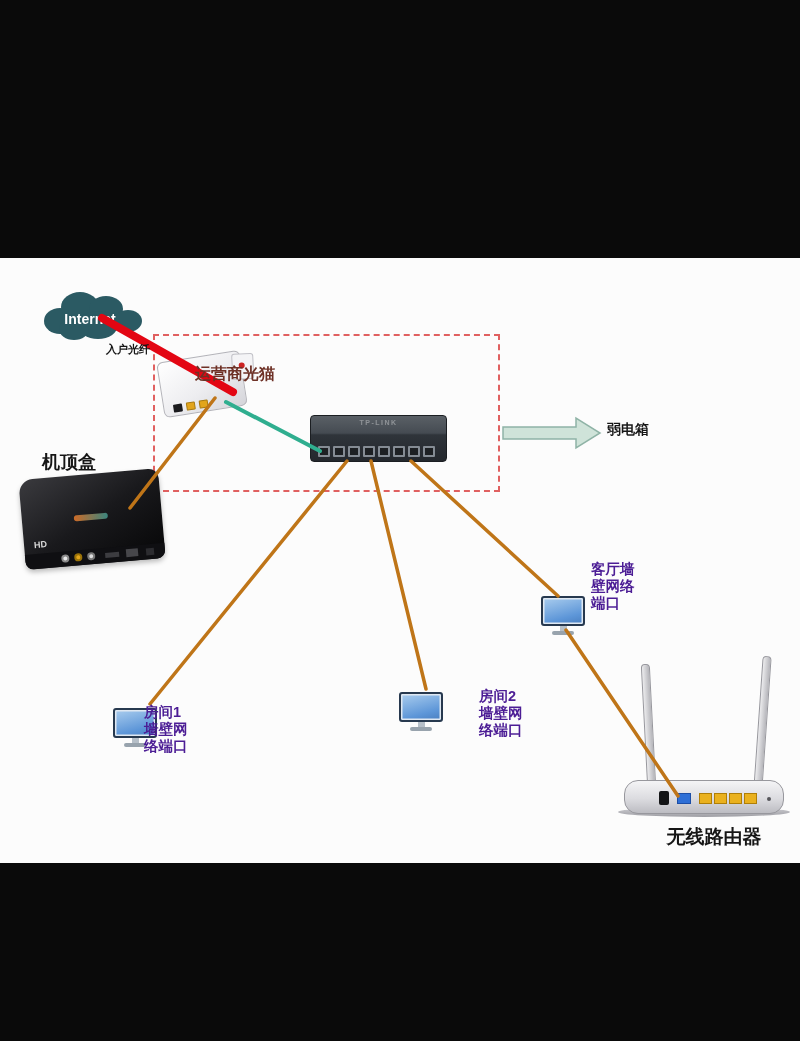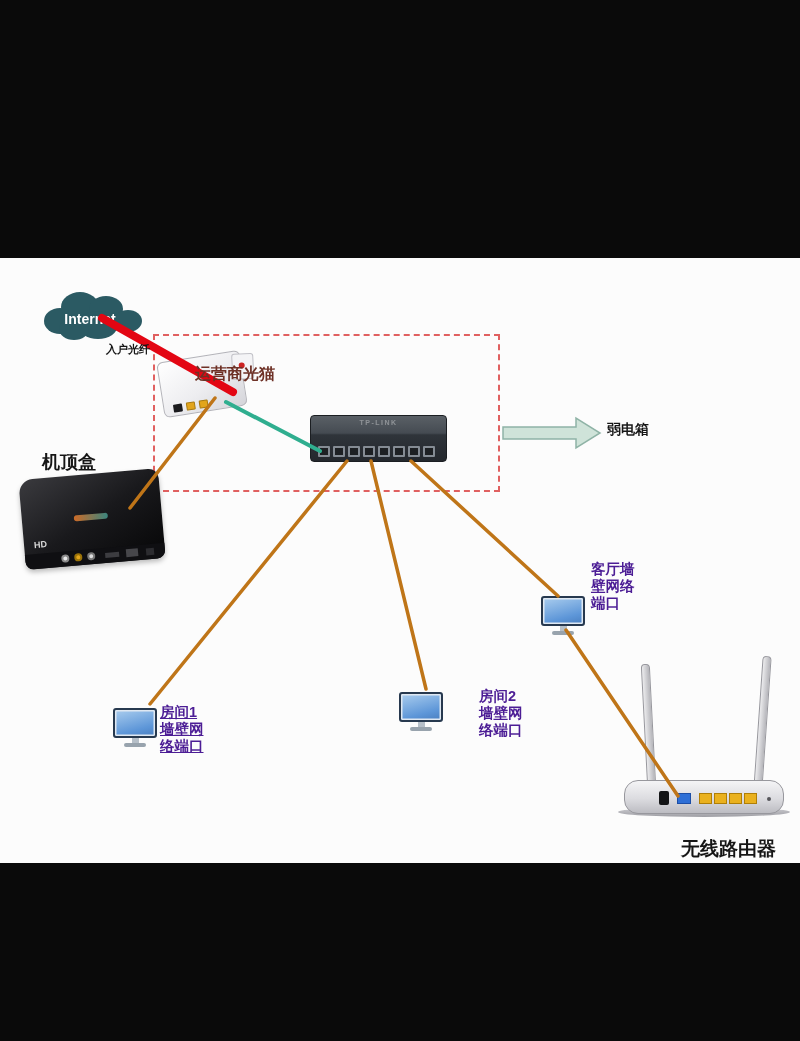--- a/index.html
+++ b/index.html
@@ -31,21 +31,21 @@
   .dashed-zone{position:absolute;left:153px;top:76px;width:347px;height:158px;box-sizing:border-box;
                border:2px dashed var(--dashed,#e06060);z-index:1;}
 
   
   .lbl{position:absolute;font-weight:bold;color:#161616;z-index:4;white-space:nowrap;}
   .fiber-lbl{left:106px;top:84px;font-size:11px;}
   .modem-lbl{left:195px;top:106px;font-size:16px;color:var(--modem-label,#6e3126);font-family:Liberation Mono, monospace;}
   .switch-lbl{left:321px;top:131px;font-size:17px;}
   .weakbox-lbl{left:607px;top:163px;font-size:14px;}
   .stb-lbl{left:42px;top:192px;font-size:18px;}
-  .router-lbl{left:652px;top:566px;width:124px;text-align:right;font-size:19px;margin-top:12px;}
+  .router-lbl{left:652px;top:566px;width:124px;text-align:center;font-size:19px;}
   .node-label{position:absolute;font-weight:bold;font-size:14.5px;line-height:17px;color:#4c1d95;z-index:4;}
 
   
   .modem{position:absolute;left:160px;top:98px;width:82px;height:54px;z-index:2;
          background:linear-gradient(150deg,#ffffff 0%,#ededf0 55%,#d5d5da 100%);
          border:1px solid #b3b3b9;border-radius:6px;transform:rotate(-9deg);}
   .m-ports{position:absolute;left:9px;bottom:3px;display:flex;gap:4px;}
   .mp{width:9px;height:8px;border-radius:1px;}
   .mp.black{background:#1b1b1e;}
   .mp.yel{background:#e2a51c;border:1px solid #a87a10;box-sizing:border-box;}
@@ -81,21 +81,21 @@
   
   .monitor{position:absolute;width:44px;z-index:2;}
   .m-scr{width:40px;height:26px;margin:0 auto;border:2px solid #27394f;border-radius:3px;
          background:linear-gradient(165deg,#aacdee 0%,#5d96d8 70%,#4a7fc0 100%);
          box-shadow:inset 0 0 0 1.5px #dfe8f2;}
   .m-neck{width:7px;height:5px;background:#b6bfc8;margin:0 auto;}
   .m-foot{width:22px;height:4px;background:#98a3ad;margin:0 auto;border-radius:2px;}
   .mon-room1{left:113px;top:450px;}
   .mon-room2{left:399px;top:434px;}
   .mon-living{left:541px;top:338px;}
-  .lbl-room1{left:160px;top:446px;text-decoration:underline;}
+  .lbl-room1{left:144px;top:446px;}
   .lbl-room2{left:447px;top:430px;margin-left:32px;}
   .lbl-living{left:591px;top:303px;}
 
   
   .router{position:absolute;left:620px;top:398px;width:176px;height:166px;z-index:2;}
   .antenna{position:absolute;width:9px;box-sizing:border-box;
            background:linear-gradient(90deg,#ececee,#b5b5ba);
            border:1px solid #97979d;border-radius:4px 4px 2px 2px;}
   .a-left{left:24px;top:8px;height:124px;transform:rotate(-3deg);}
   .a-right{left:138px;top:0;height:134px;transform:rotate(4deg);}

